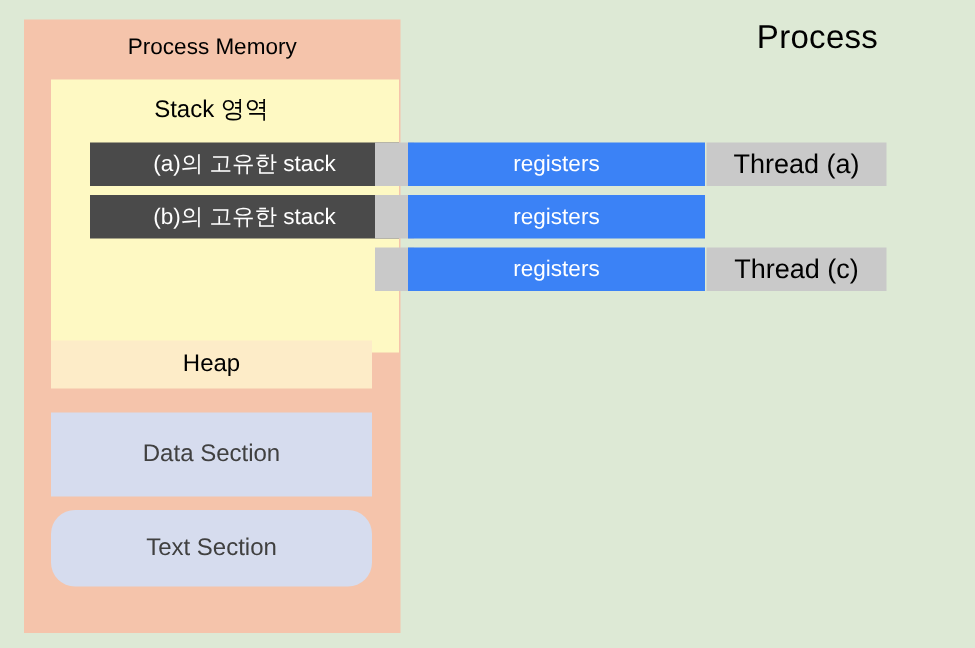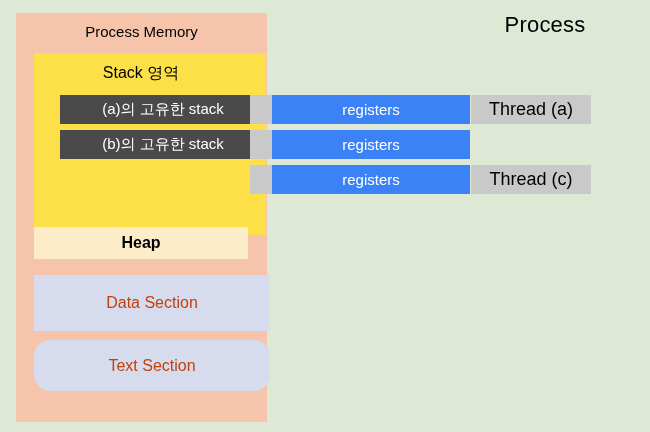--- a/index.html
+++ b/index.html
@@ -52,21 +52,21 @@
     color: #000000;
   }
 
   
   .stack-area {
     position: absolute;
     left: 18px;   
     top: 40px;
     width: 232px;
     height: 182px;
-    background: #fde047;
+    background: #fef9c3;
   }
   .stack-area-title {
     position: absolute;
     left: 0;
     top: 10px;
     width: 214px;
     text-align: center;
     font-size: 16px;
     color: #000000;
   }
@@ -138,34 +138,33 @@
     left: 18px;
     top: 214px;   
     width: 214px;
     height: 32px;
     background: #fdecc8;
     display: flex;
     align-items: center;
     justify-content: center;
     font-size: 16px;
     color: #000000;
-    font-weight: bold;
   }
 
   
   .section-box {
     position: absolute;
     left: 18px;
-    width: 236px;
+    width: 214px;
     background: #d6dcee;
     display: flex;
     align-items: center;
     justify-content: center;
     font-size: 16px;
-    color: #c2410c;
+    color: #404040;
   }
   .data-section { top: 262px; height: 56px; }   
   .text-section { top: 327px; height: 51px; border-radius: 16px; }   
 </style>
 </head>
 <body>
 
 <div id="canvas">
 
   <div class="process-title">Process</div>

